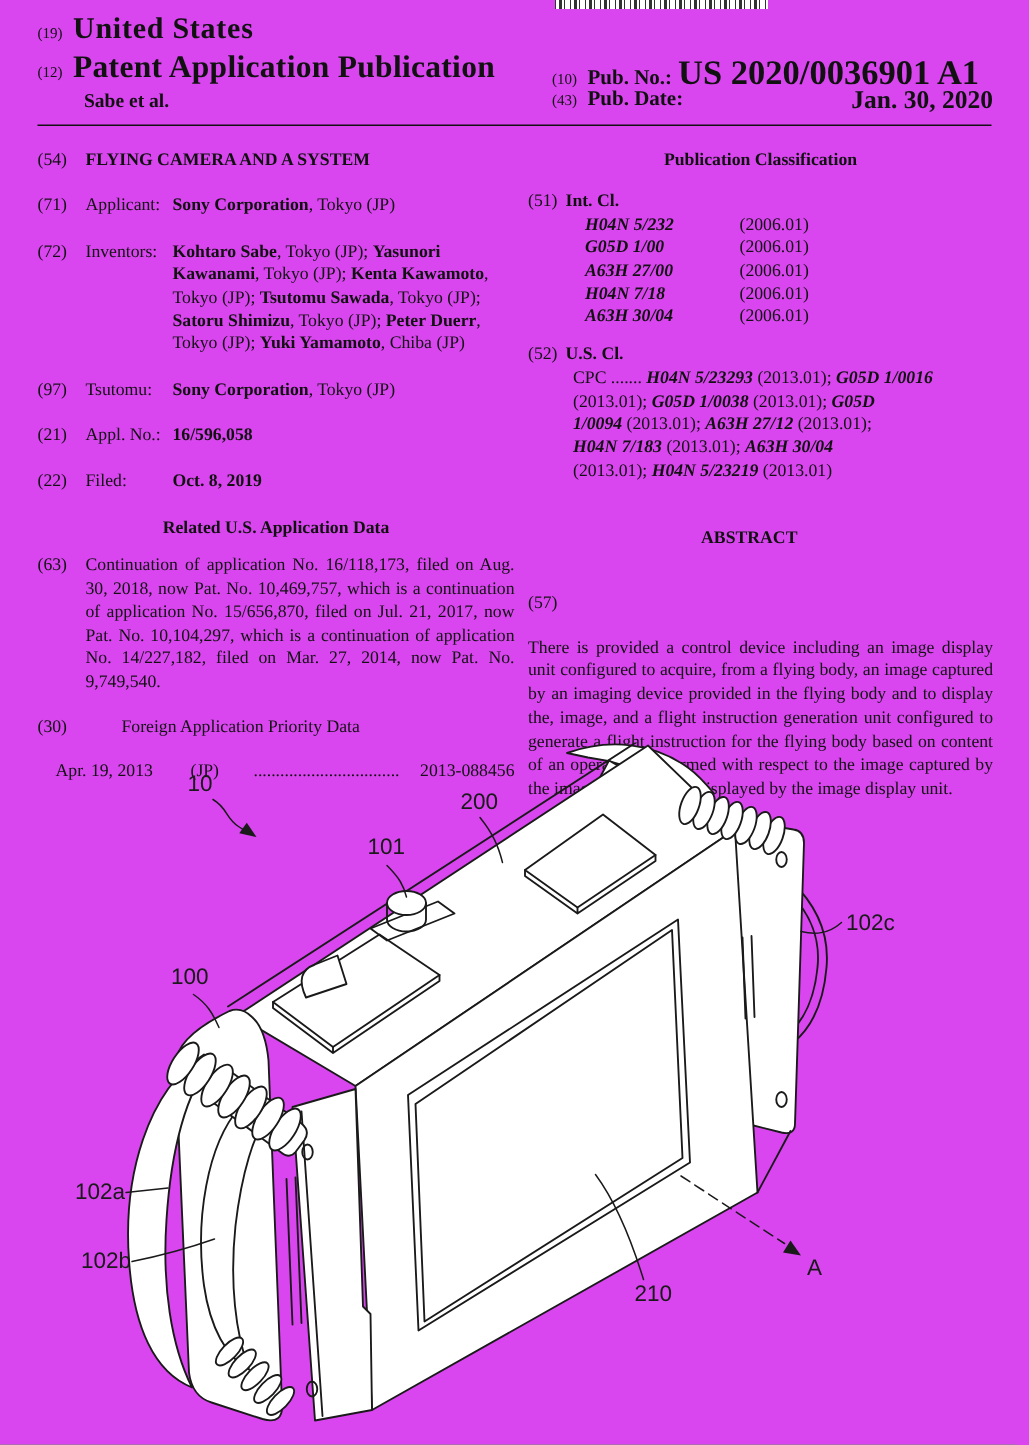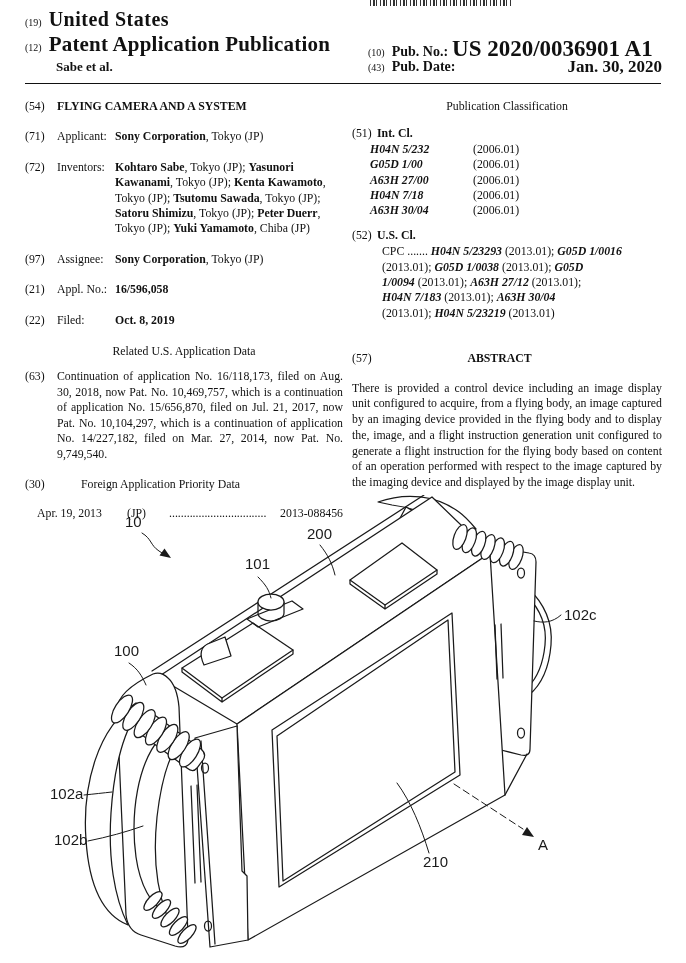--- a/index.html
+++ b/index.html
@@ -1,17 +1,17 @@
 <!DOCTYPE html>
 <html><head>
 <meta charset="utf-8">
 <style>
   html,body{margin:0;padding:0;background:#888;}
   .page{
-    position:relative;width:686px;height:963px;background:#ffffff;
+    position:relative;width:686px;height:963px;background:#d946ef;
     font-family:"Liberation Serif", serif;color:#111;overflow:hidden;
     margin:0 auto;
   }
   
   .barcode{position:absolute;left:370px;top:0;width:142px;height:6px;
     background:repeating-linear-gradient(90deg,#333 0 1px,#fff 1px 3px,#333 3px 5px,#fff 5px 6px,#333 6px 7px,#fff 7px 10px);}
   .h-row19{position:absolute;left:25px;top:8px;}
   .h-row12{position:absolute;left:25px;top:32px;}
   .smallnum{font-size:10px;letter-spacing:0;margin-right:7px;}
   .country{font-size:20px;font-weight:bold;letter-spacing:.5px;}
@@ -27,30 +27,30 @@
   .leftcol{position:absolute;left:25px;top:92px;width:318px;font-size:11.8px;line-height:15.4px;}
   .rightcol{position:absolute;left:352px;top:92px;width:310px;font-size:11.8px;line-height:15.4px;}
   .row{display:flex;margin-bottom:15px;}
   .num{flex:0 0 32px;}
   .lbl{flex:0 0 58px;}
   .val{flex:1 1 auto;}
   .b{font-weight:bold;}
   .seg-b{font-weight:bold;}
   .seg-bi{font-weight:bold;font-style:italic;}
   .inv-text{width:230px;}
-  .center-head{text-align:center;font-weight:normal;margin:16px 0 10px 0;}
+  .center-head{text-align:center;font-weight:bold;margin:16px 0 10px 0;}
   .para{flex:1 1 auto;text-align:justify;}
   .fapd{display:flex;margin-bottom:14px;}
   .fapd .head{flex:1;text-align:left;font-weight:normal;}
   .priority{display:flex;margin-top:4px;}
   .pd-date{flex:0 0 90px;padding-left:12px;}
   .pd-country{flex:0 0 42px;}
   .pd-dots{flex:1 1 auto;overflow:hidden;white-space:nowrap;}
   .pd-num{flex:0 0 auto;padding-left:4px;}
-  .intcl-row{display:flex;margin-left:18px;align-items:center;}
+  .intcl-row{display:flex;margin-left:38px;align-items:center;}
   .intcl-code{flex:0 0 103px;font-weight:bold;font-style:italic;}
   .cpc{margin-left:30px;}
   .cpc-line{text-align:left;}
   .abstract-head{display:flex;margin-top:30px;}
   .abstract-head .head{flex:1;text-align:center;font-weight:bold;padding-right:40px;}
   .abstract-text{margin-top:14px;text-align:justify;line-height:15.7px;}
   
   .figure{position:absolute;left:40px;top:495px;width:600px;height:468px;}
   .figure svg{display:block;}
   .fig-label{font-family:"Liberation Sans", sans-serif;font-size:15px;fill:#1a1a1a;}
@@ -95,21 +95,21 @@
     </div>
 
     <div class="row">
       <span class="num">(72)</span>
       <span class="lbl">Inventors:</span>
       <span class="val inv-text"><span class="seg-b">Kohtaro Sabe</span><span>, Tokyo (JP); </span><span class="seg-b">Yasunori Kawanami</span><span>, Tokyo (JP); </span><span class="seg-b">Kenta Kawamoto</span><span>, Tokyo (JP); </span><span class="seg-b">Tsutomu Sawada</span><span>, Tokyo (JP); </span><span class="seg-b">Satoru Shimizu</span><span>, Tokyo (JP); </span><span class="seg-b">Peter Duerr</span><span>, Tokyo (JP); </span><span class="seg-b">Yuki Yamamoto</span><span>, Chiba (JP)</span></span>
     </div>
 
     <div class="row">
       <span class="num">(97)</span>
-      <span class="lbl">Assignee:</span>
+      <span class="lbl">Tsutomu:</span>
       <span class="val"><span class="seg-b">Sony Corporation</span><span>, Tokyo (JP)</span></span>
     </div>
 
     <div class="row">
       <span class="num">(21)</span>
       <span class="lbl">Appl. No.:</span>
       <span class="val b">16/596,058</span>
     </div>
 
     <div class="row">
@@ -175,21 +175,21 @@
 
     <div class="cpc">
       <div class="cpc-line"><span>CPC ....... </span><span class="seg-bi">H04N 5/23293</span><span> (2013.01); </span><span class="seg-bi">G05D 1/0016</span></div>
       <div class="cpc-line"><span>(2013.01); </span><span class="seg-bi">G05D 1/0038</span><span> (2013.01); </span><span class="seg-bi">G05D</span></div>
       <div class="cpc-line"><span class="seg-bi">1/0094</span><span> (2013.01); </span><span class="seg-bi">A63H 27/12</span><span> (2013.01);</span></div>
       <div class="cpc-line"><span class="seg-bi">H04N 7/183</span><span> (2013.01); </span><span class="seg-bi">A63H 30/04</span></div>
       <div class="cpc-line"><span>(2013.01); </span><span class="seg-bi">H04N 5/23219</span><span> (2013.01)</span></div>
     </div>
 
     <div class="abstract-head">
-      <span class="num" style="flex-basis:25px;">(57)</span>
+      <span class="num" style="flex-basis:25px;margin-top:43px;">(57)</span>
       <span class="head">ABSTRACT</span>
     </div>
     <div class="abstract-text">There is provided a control device including an image display unit configured to acquire, from a flying body, an image captured by an imaging device provided in the flying body and to display the, image, and a flight instruction generation unit configured to generate a flight instruction for the flying body based on content of an operation performed with respect to the image captured by the imaging device and displayed by the image display unit.</div>
   </div>
 
   <div class="figure">
     <svg viewBox="0 0 600 468" width="600" height="468">
       <g fill="none" stroke="#1a1a1a" stroke-width="1.25" stroke-linejoin="round" stroke-linecap="round">
 
         <g>

